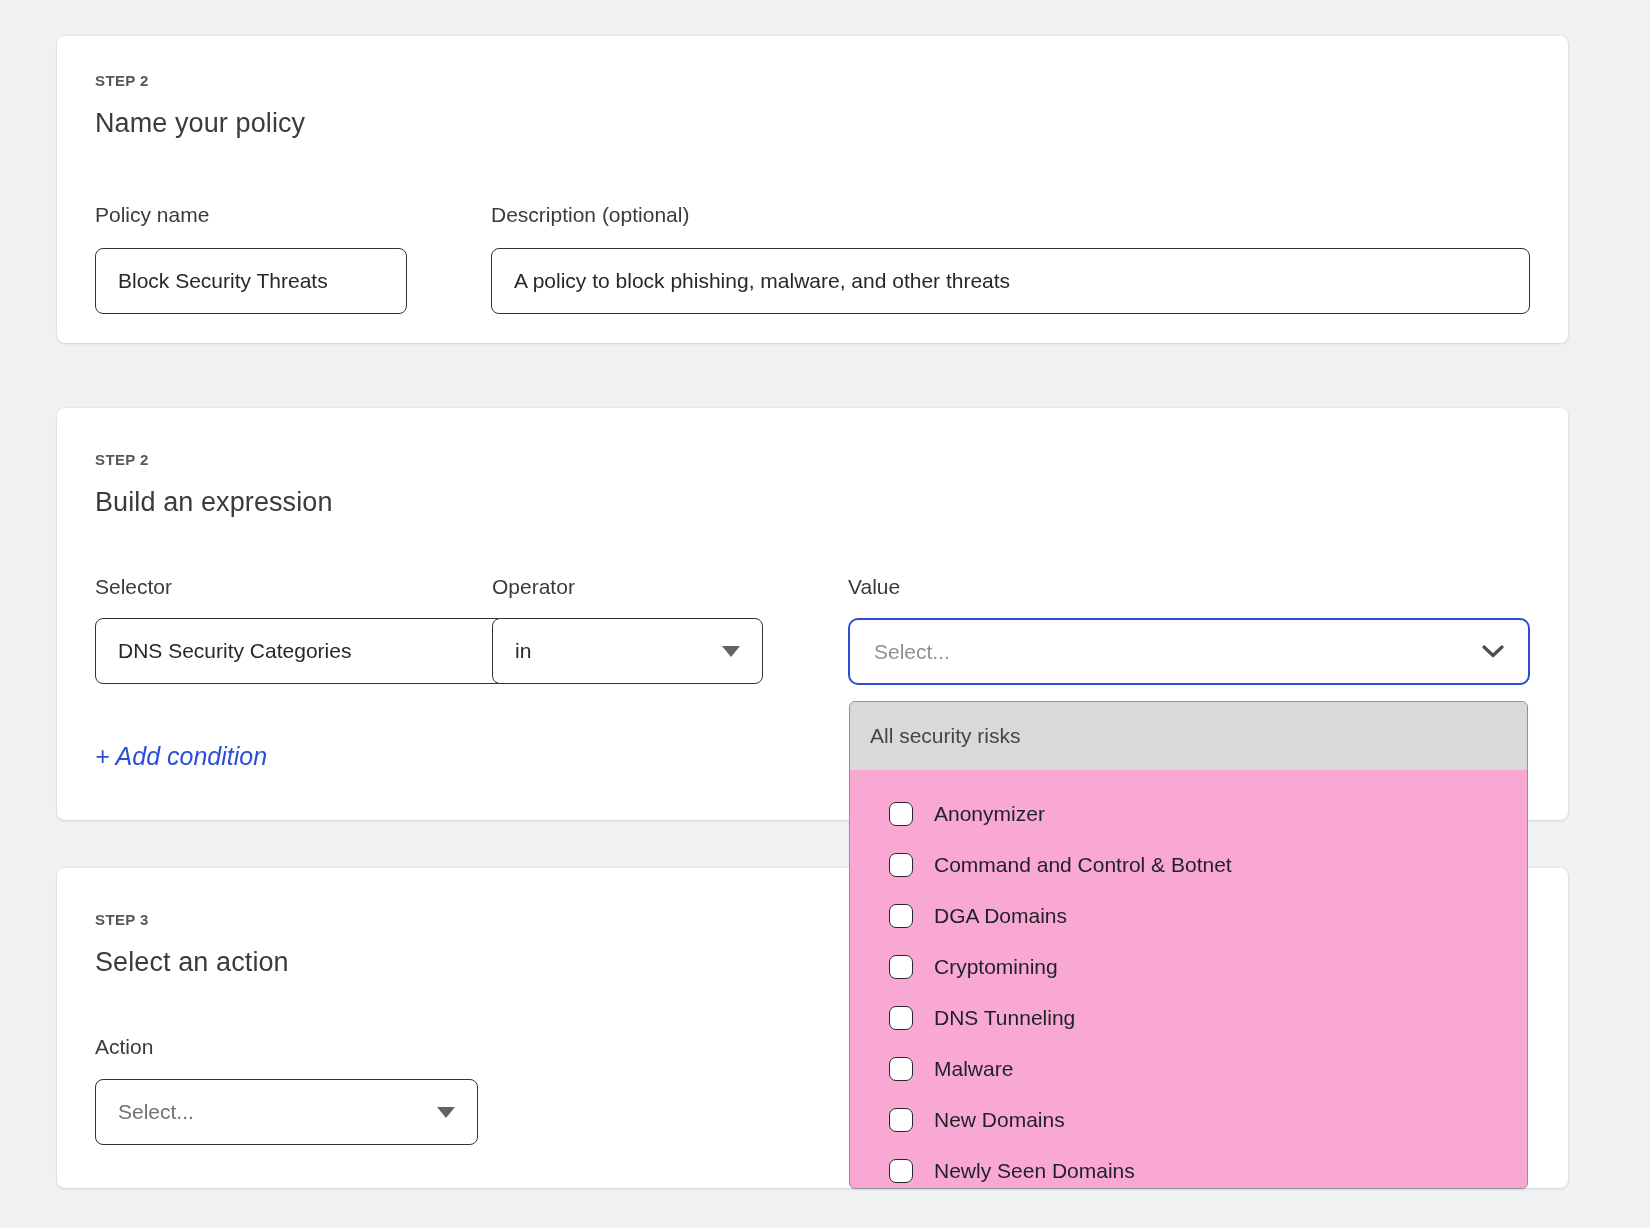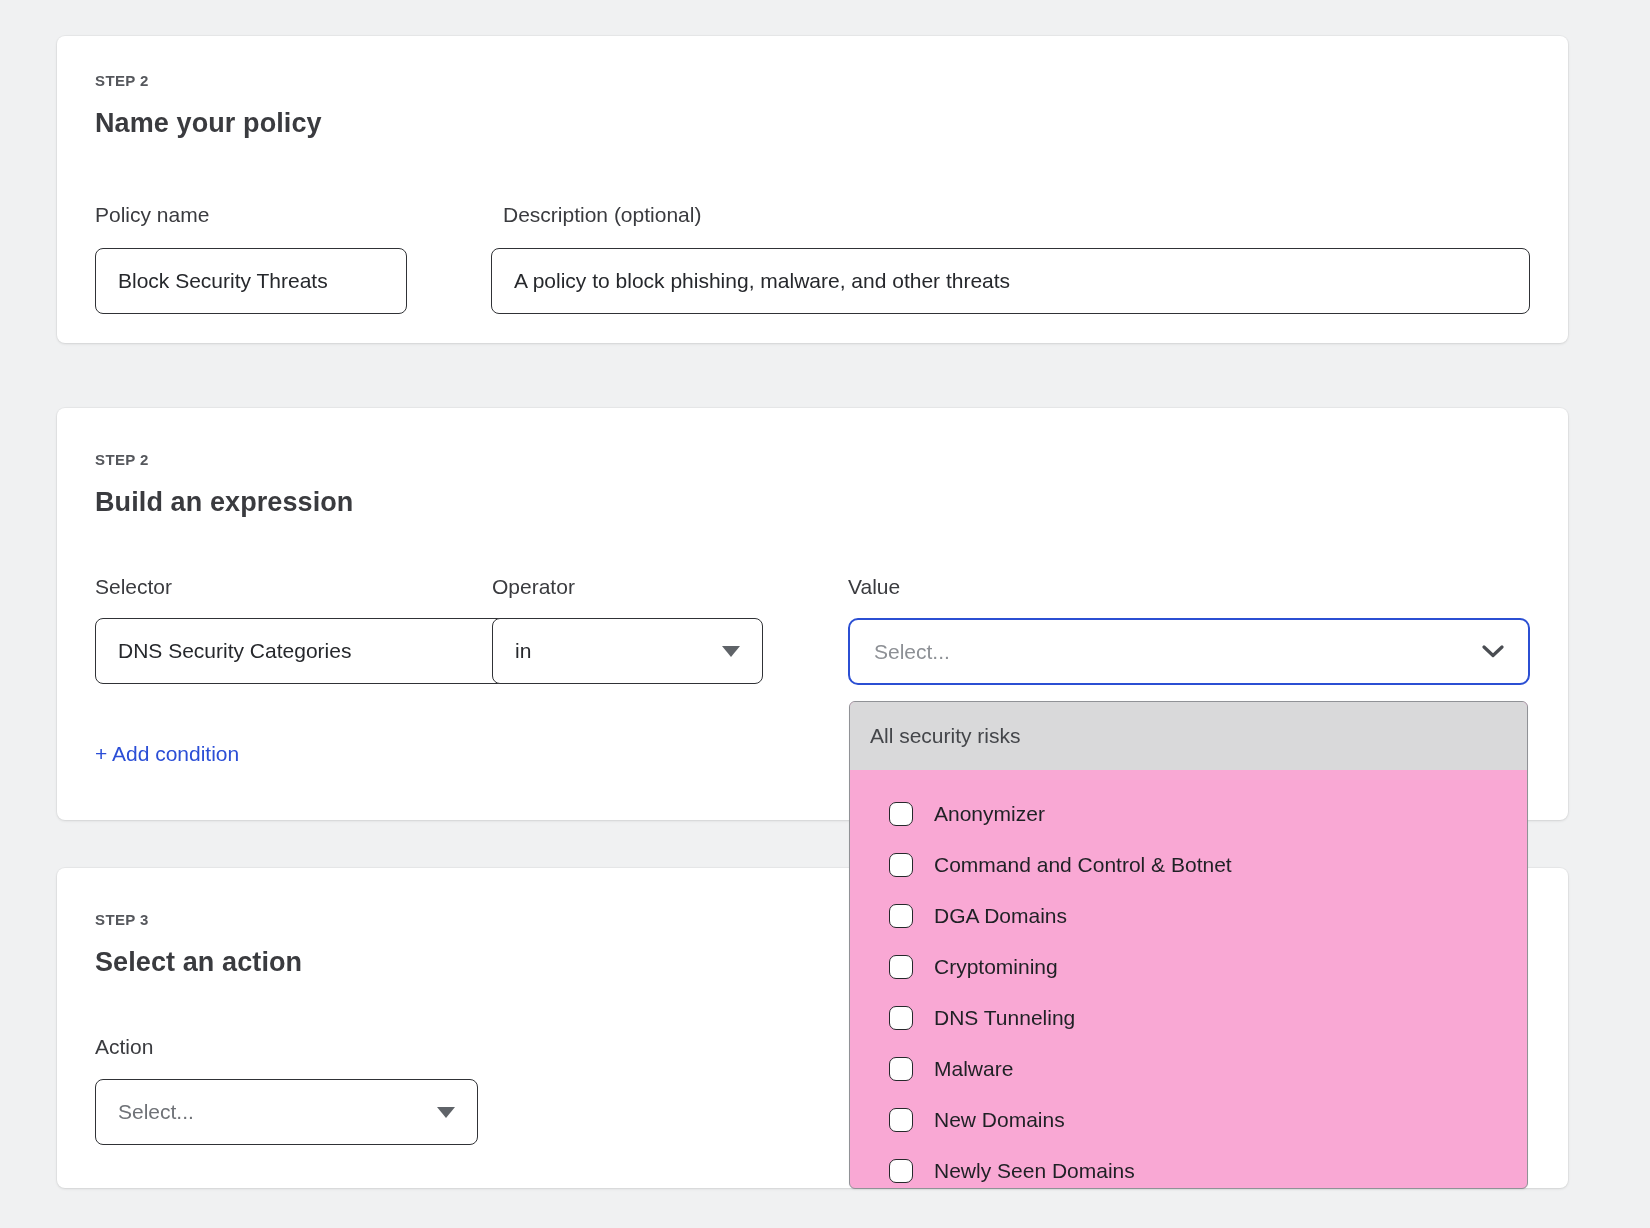--- a/index.html
+++ b/index.html
@@ -23,42 +23,42 @@
   }
   .card1{top:36px; height:307px;}
   .card2{top:408px; height:412px;}
   .card3{top:868px; height:320px;}
 
   .eyebrow{
     position:absolute; left:38px; font-size:15px; font-weight:700;
     letter-spacing:.4px; color:var(--eyebrow);
   }
   .card-title{
-    position:absolute; left:38px; font-size:27px; font-weight:700;
+    position:absolute; left:38px; font-size:27px; font-weight:400;
     color:var(--ink); letter-spacing:.1px;
   }
   .field-label{
     position:absolute; font-size:21px; font-weight:400; color:var(--ink);
   }
   .box{
     position:absolute; height:66px; background:#fff;
     border:1.5px solid var(--border-dark); border-radius:8px;
     display:flex; align-items:center;
     font-size:21px; color:var(--value-text);
     padding:0 22px;
   }
   .select-box{cursor:pointer; justify-content:space-between;}
   .caret-down{
     width:0; height:0; border-left:9px solid transparent;
     border-right:9px solid transparent; border-top:11px solid var(--caret);
     flex:0 0 auto; margin-left:12px;
   }
   .link{
-    position:absolute; left:38px; font-size:21px; color:var(--link-blue);
-    text-decoration:none; cursor:pointer;
+    position:absolute; left:38px; font-size:25px; color:var(--link-blue);
+    text-decoration:none; cursor:pointer;font-style:italic;
   }
 
   
   .value-select{
     position:absolute; height:67px; background:#fff;
     border:2.5px solid var(--focus-blue); border-radius:10px;
     display:flex; align-items:center; justify-content:space-between;
     font-size:21px; color:var(--placeholder); padding:0 24px; cursor:text;
   }
   .chevron-down{flex:0 0 auto; margin-left:12px;}
@@ -86,21 +86,21 @@
 </head>
 <body>
 
 <div class="stage">
 
   <section class="card card1">
     <div class="eyebrow" style="top:36px">STEP 2</div>
     <h2 class="card-title" style="top:72px">Name your policy</h2>
 
     <div class="field-label" style="left:38px; top:167px">Policy name</div>
-    <div class="field-label" style="left:446px; top:167px">Description (optional)</div>
+    <div class="field-label" style="left:434px; top:167px">Description (optional)</div>
 
     <div class="box" style="left:38px; top:212px; width:312px">
       <span>Block Security Threats</span>
     </div>
     <div class="box" style="left:434px; top:212px; width:1039px">
       <span>A policy to block phishing, malware, and other threats</span>
     </div>
   </section>
 
   <section class="card card2">

